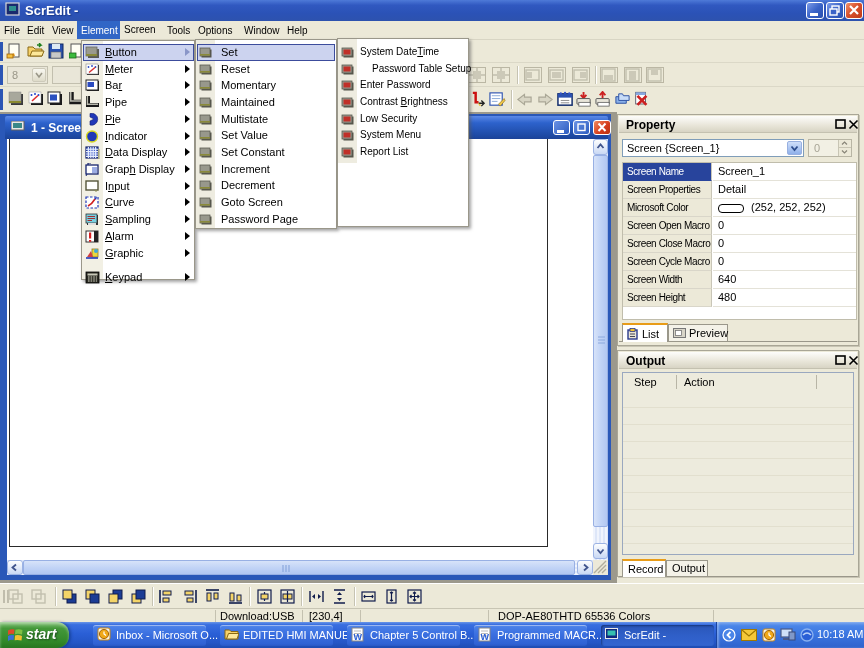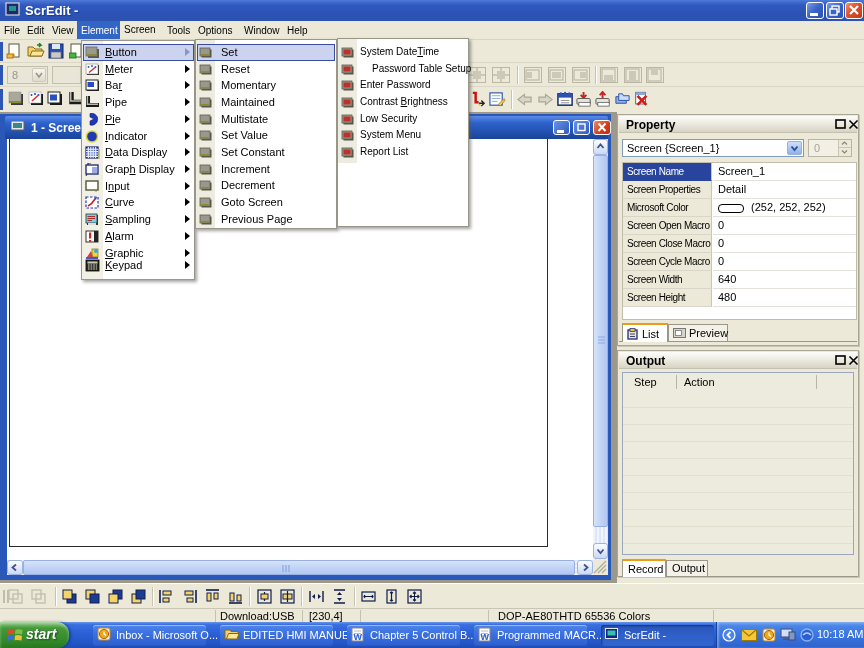--- a/index.html
+++ b/index.html
@@ -702,21 +702,21 @@
   <div class="mi" style="top:204px;">
     <svg class="abs" style="left:3px;top:2px;" width="15" height="13" viewBox="0 0 15 13">
           <rect x="7" y="2" width="6" height="8" fill="#e8d840" stroke="#907820" stroke-width=".8"></rect>
           <path d="M2 10 L6 4 L8 10 Z" fill="#d04040"></path>
           <path d="M1 11 L13 11" stroke="#2038b8" stroke-width="1.6"></path>
           <circle cx="11" cy="4" r="2" fill="#40a8d8"></circle>
         </svg>
     <div class="txt"><u>G</u>raphic</div>
         <div class="arr"></div>
       </div>
-  <div class="mi" style="top:216px;padding-left:32px;">
+  <div class="mi" style="top:228px;padding-left:32px;">
     <svg class="abs" style="left:3px;top:2px;" width="15" height="13" viewBox="0 0 15 13">
           <rect x="1" y="1" width="13" height="11" fill="#2a2a22" stroke="#000" stroke-width=".8"></rect>
           <rect x="2.5" y="2.5" width="10" height="2" fill="#c8c8b8"></rect>
           <path d="M3 6 H12 M3 8 H12 M3 10 H12" stroke="#d8d8c8" stroke-width="1" stroke-dasharray="1.6 1"></path>
         </svg>
     <div class="txt"><u>K</u>eypad</div>
         <div class="arr"></div>
       </div>
 </div>
 
@@ -802,21 +802,21 @@
           <rect x="1" y="7" width="10" height="1.6" fill="#8a8a3a"></rect>
         </svg>
         <div class="txt">Goto Screen</div>
       </div>
   <div class="mi m2" style="top:171px;">
         <svg class="abs" style="left:3px;top:3px;" width="13" height="11" viewBox="0 0 13 11">
           <rect x="2.5" y="2.5" width="10" height="8" fill="#55554a"></rect>
           <rect x="1" y="1" width="10" height="8" fill="#98988c" stroke="#5a5a50" stroke-width=".8"></rect>
           <rect x="1" y="7" width="10" height="1.6" fill="#8a8a3a"></rect>
         </svg>
-        <div class="txt">Previous Page</div>
+        <div class="txt">Password Page</div>
       </div>
 </div>
 
 <div class="abs" style="left:337px;top:38px;width:132px;height:189px;background:#fff;border:1px solid #9a978a;box-shadow:2px 2px 3px rgba(90,90,90,.55);z-index:42;">
   <div class="abs" style="left:0;top:0;width:19px;height:124px;background:#eeece0;"></div>
   <div class="mi m2" style="top:5px;">
         <svg class="abs" style="left:3px;top:3px;" width="13" height="11" viewBox="0 0 13 11">
           <rect x="2.5" y="2.5" width="10" height="8" fill="#55554a"></rect>
           <rect x="1" y="1" width="10" height="8" fill="#98988c" stroke="#5a5a50" stroke-width=".8"></rect>
           <rect x="2.5" y="2.5" width="7" height="5" fill="#c03028"></rect>

